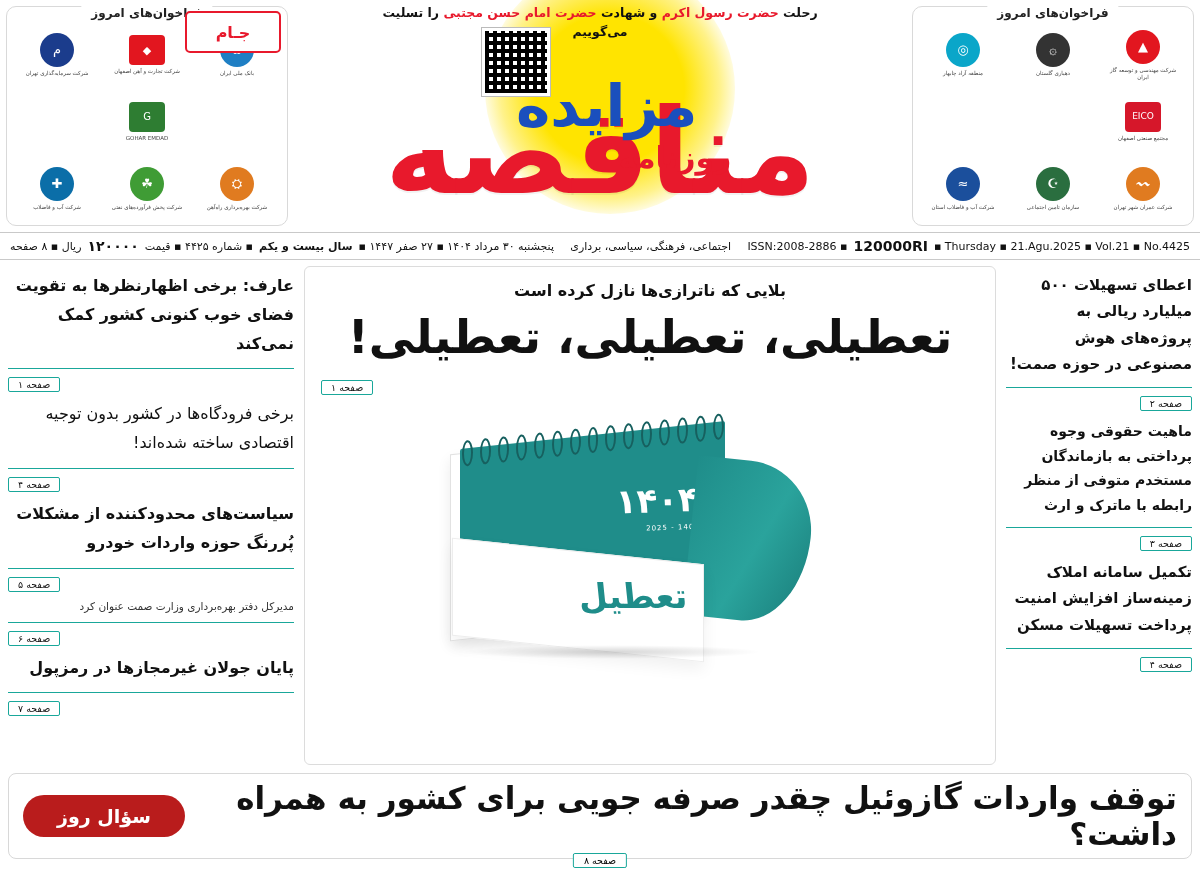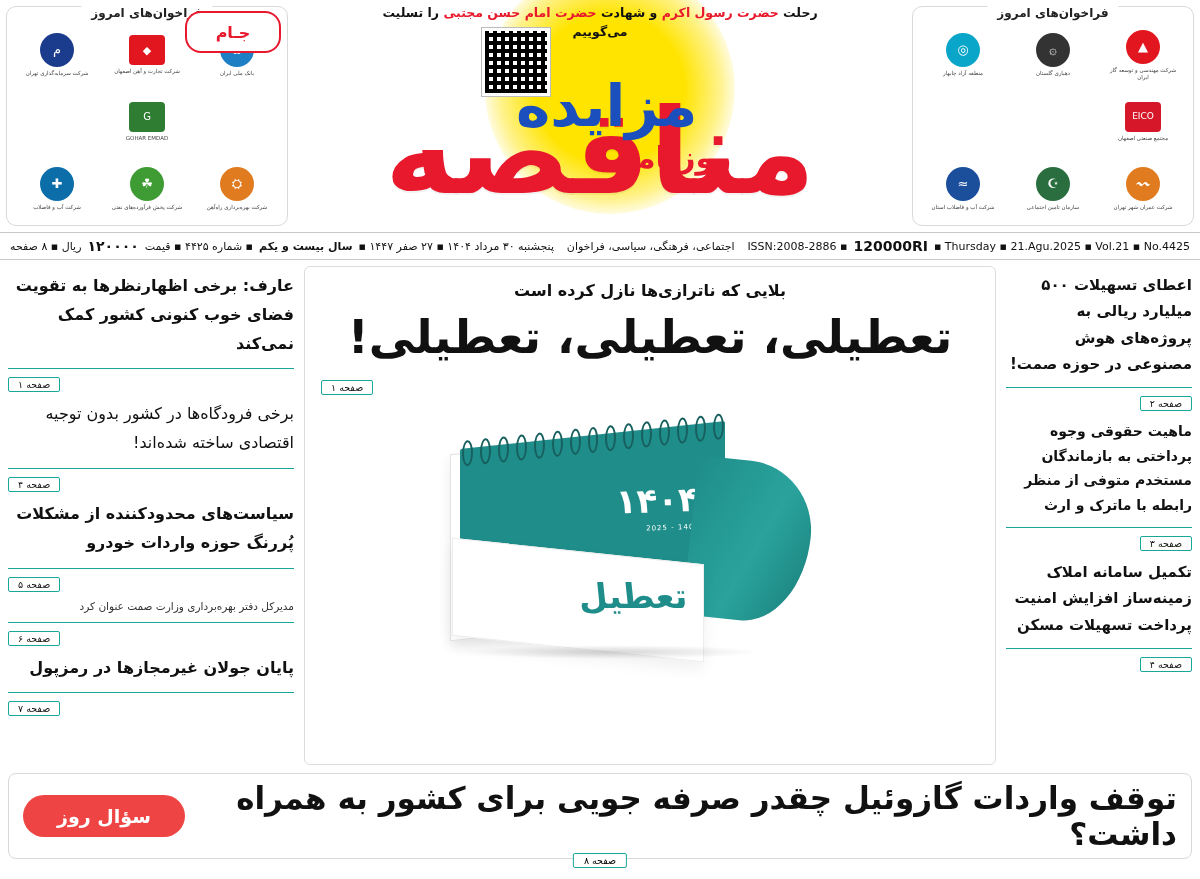--- a/index.html
+++ b/index.html
@@ -139,21 +139,21 @@
       repeating-linear-gradient(0deg,#000 0 4px,#fff 4px 8px);
     background-blend-mode:multiply;
     border:3px solid #fff;
     box-shadow:0 0 0 1px #bbb;
   }
   .jaam{
     position:absolute;
     top:4px;right:6px;
     width:92px;height:38px;
     border:2px solid #e8192c;
-    border-radius:16px;
+    border-radius:5px;
     display:flex;align-items:center;justify-content:center;
     color:#e8192c;
     font-size:16px;font-weight:bold;
     letter-spacing:2px;
     background:#fff;
   }
 
   
   .infobar{
     border-top:1px solid #c9c9c9;
@@ -330,21 +330,21 @@
     border:1px solid #d8d8d8;
     border-radius:8px;
     height:86px;
     display:flex;
     align-items:center;
     padding:0 14px;
     box-sizing:border-box;
     position:relative;
   }
   .q-pill{
-    background:#ef4444;
+    background:#b91c1c;
     color:#fff;
     border-radius:22px;
     padding:10px 34px;
     font-size:19px;
     font-weight:bold;
     white-space:nowrap;
   }
   .q-text{
     flex:1;
     text-align:right;
@@ -466,21 +466,21 @@
     </div>
   </div>
 
   <div class="infobar">
     <div class="seg">
       <span>Thursday ▪ 21.Agu.2025 ▪ Vol.21 ▪ No.4425 ▪</span>
       <span class="big">120000RI</span>
       <span>▪ ISSN:2008-2886</span>
     </div>
     <div class="seg">
-      <span>اجتماعی، فرهنگی، سیاسی، فراخوان</span>
+      <span>اجتماعی، فرهنگی، سیاسی، برداری</span>
     </div>
     <div class="seg">
       <span>پنجشنبه ۳۰ مرداد ۱۴۰۴ ▪ ۲۷ صفر ۱۴۴۷ ▪</span>
       <b>سال بیست و یکم</b>
       <span>▪ شماره ۴۴۲۵ ▪ قیمت</span>
       <span class="big">۱۲۰۰۰۰</span>
       <span>ریال ▪ ۸ صفحه</span>
     </div>
   </div>
 

